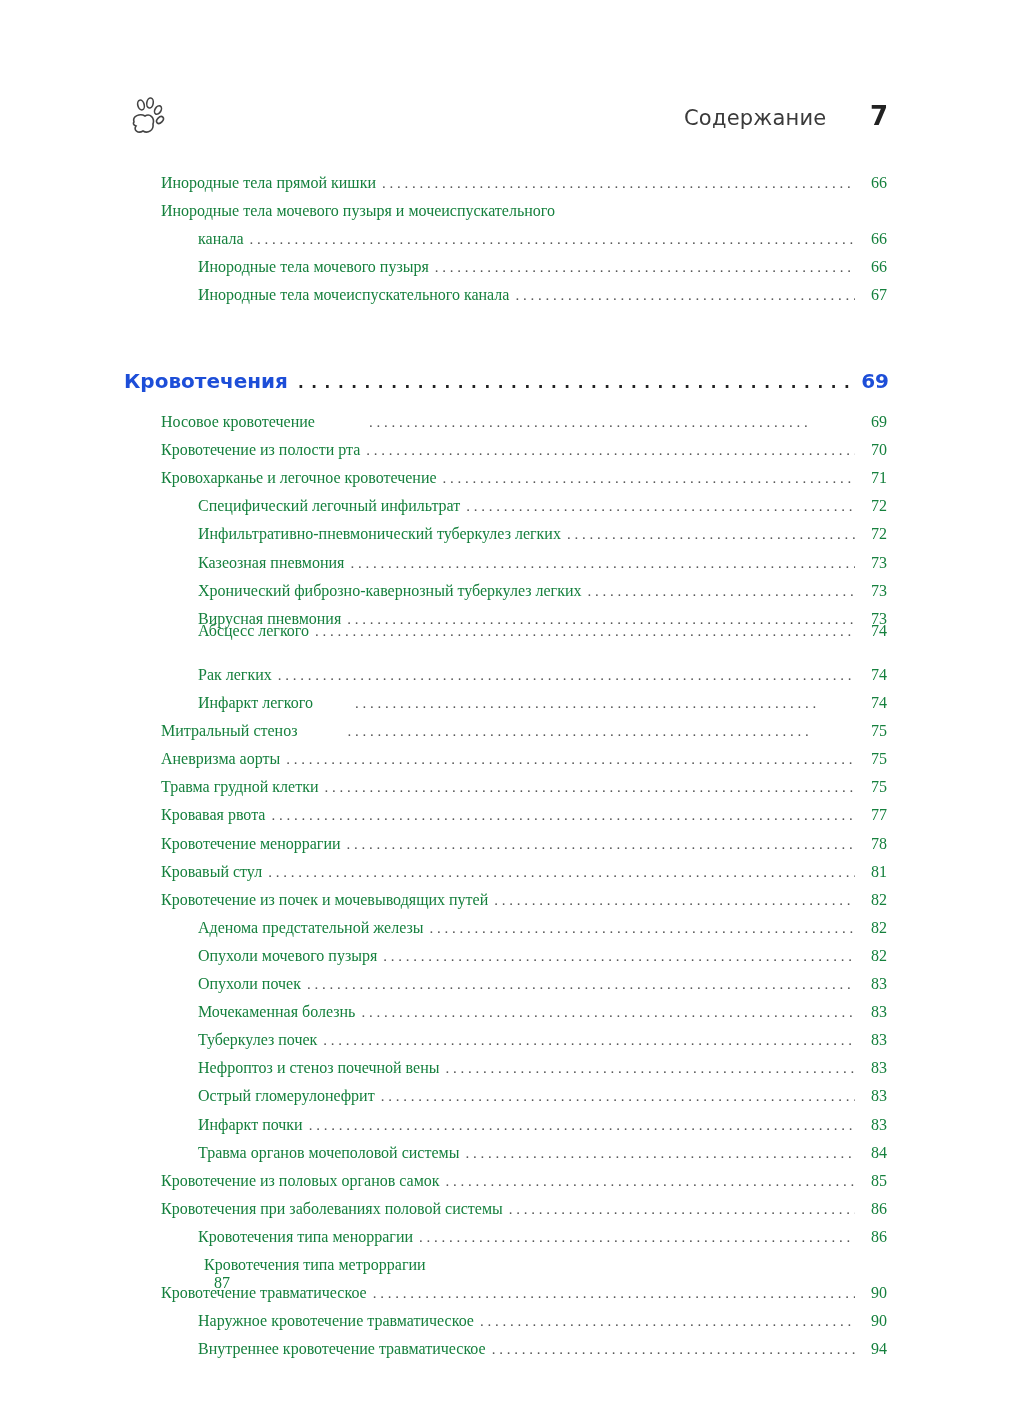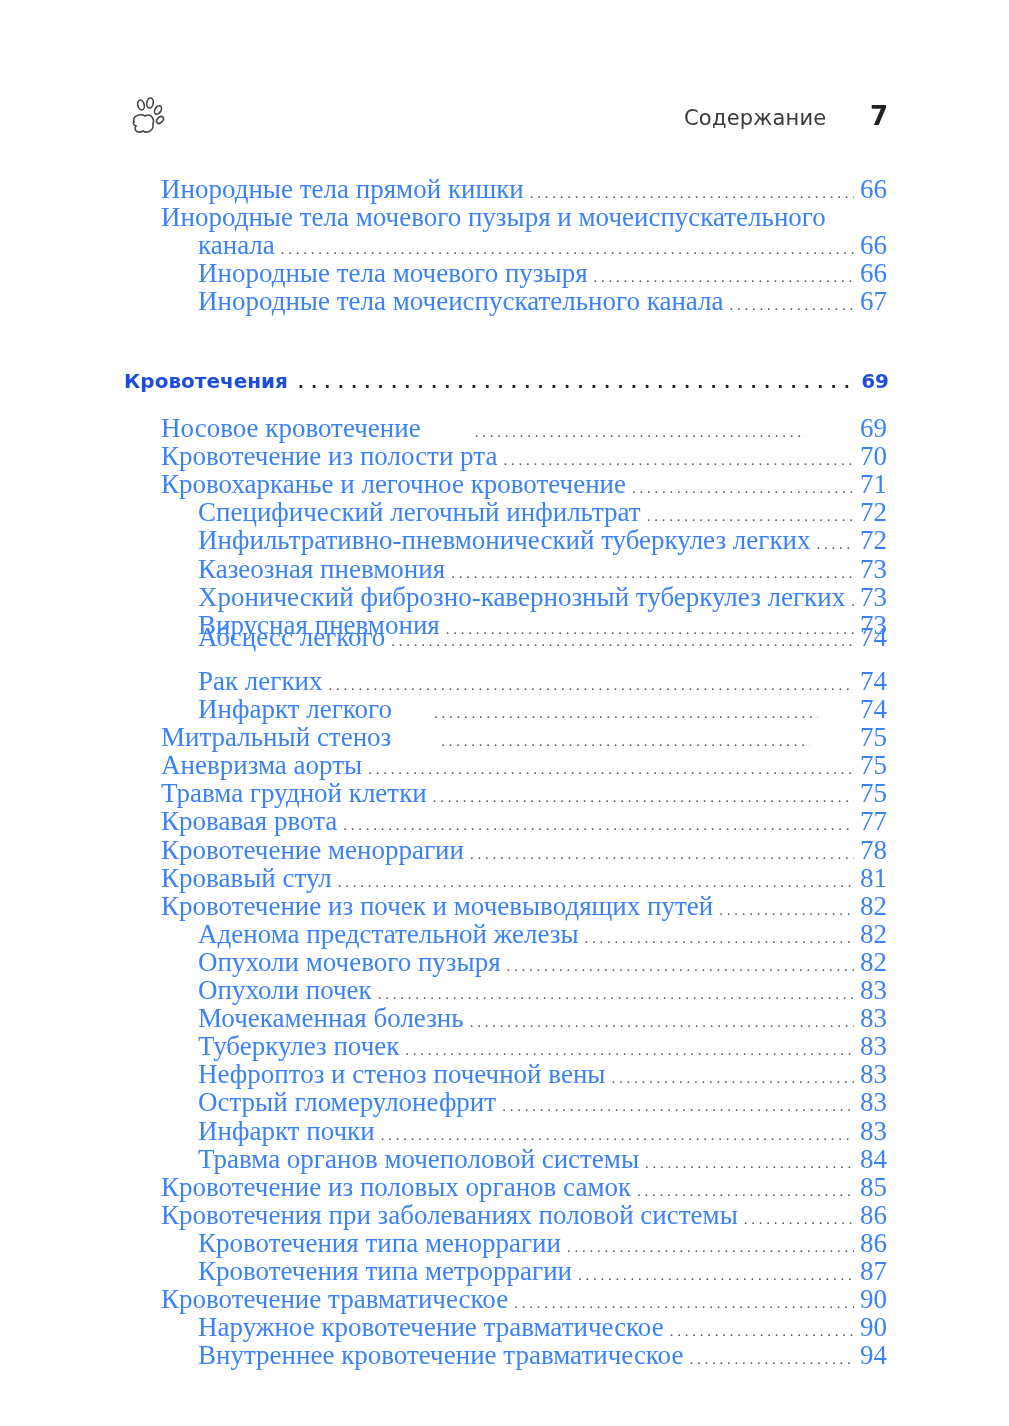--- a/index.html
+++ b/index.html
@@ -2,21 +2,21 @@
 <html><head>
 <meta charset="utf-8">
 <style>
   html, body { margin: 0; padding: 0; background: #ffffff; }
   body { width: 1009px; height: 1426px; position: relative; overflow: hidden; color: #2b2b2b; }
   .page { position: absolute; left: 0; top: 0; width: 1009px; height: 1386px; }
   .paw { position: absolute; left: 128px; top: 96px; width: 44px; height: 44px; }
   .running-title { position: absolute; left: 684px; top: 106px; font-family: "DejaVu Sans", sans-serif; font-size: 21px; color: #3a3a3a; letter-spacing: 0.2px; }
   .page-number { position: absolute; left: 870px; top: 101px; font-family: "DejaVu Sans", sans-serif; font-size: 26px; font-weight: bold; color: #222; }
   .toc { position: absolute; left: 0; top: 0; width: 1009px; }
-  .row { position: absolute; left: 0; height: 28px; display: flex; align-items: baseline; font-family: "Liberation Serif", serif; font-size: 27px; color: #3b82f6; white-space: nowrap; }
+  .row { position: absolute; left: 0; height: 28px; display: flex; align-items: baseline; font-family: "Liberation Serif", serif; font-size: 16px; color: #15803d; white-space: nowrap; }
   .row .title { flex: 0 0 auto; }
   .row .dots { flex: 1 1 auto; overflow: hidden; margin: 0 6px 0 6px; color: #555; letter-spacing: 3.2px; font-size: 15px; }
   .row .dots::before { content: ". . . . . . . . . . . . . . . . . . . . . . . . . . . . . . . . . . . . . . . . . . . . . . . . . . . . . . . . . . . . . . . . . . . . . . . . . . . . . . . . . . . . . . . . . . . . . . . . . . . . . . . . . . . . . . . . . . . . . . . . . . . . . . . . . . . . . . . . . . . . . . . . . . . . . . . . . . . . . . . . . . . . . . . . . . . . . . . . . . . . . . . . . . ."; letter-spacing: 0; }
   .row .pg { flex: 0 0 auto; text-align: right; min-width: 26px; }
   .lvl1 { left: 161px; width: 726px; }
   .lvl2 { left: 198px; width: 689px; }
   .section { left: 124px; width: 765px; font-family: "DejaVu Sans", sans-serif; font-weight: bold; font-size: 20px; color: #1d4ed8; }
   .section .dots { color: #222; font-weight: bold; margin-left: 10px; }
   .section .dots::before { letter-spacing: 1.2px; }
   .plain { left: 161px; width: 726px; }
@@ -215,21 +215,21 @@
         <div class="row lvl1" style="top: 1200px;">
           <span class="title">Кровотечения при заболеваниях половой системы</span>
           <span class="dots"></span>
           <span class="pg">86</span>
         </div>
         <div class="row lvl2" style="top: 1228px;">
           <span class="title">Кровотечения типа меноррагии</span>
           <span class="dots"></span>
           <span class="pg">86</span>
         </div>
-        <div class="row lvl2" style="top: 1256px;">
+        <div class="row lvl2" style="top: 1256px; flex-direction: column;">
           <span class="title">Кровотечения типа метроррагии</span>
           <span class="dots"></span>
           <span class="pg">87</span>
         </div>
         <div class="row lvl1" style="top: 1284px;">
           <span class="title">Кровотечение травматическое</span>
           <span class="dots"></span>
           <span class="pg">90</span>
         </div>
         <div class="row lvl2" style="top: 1312px;">

